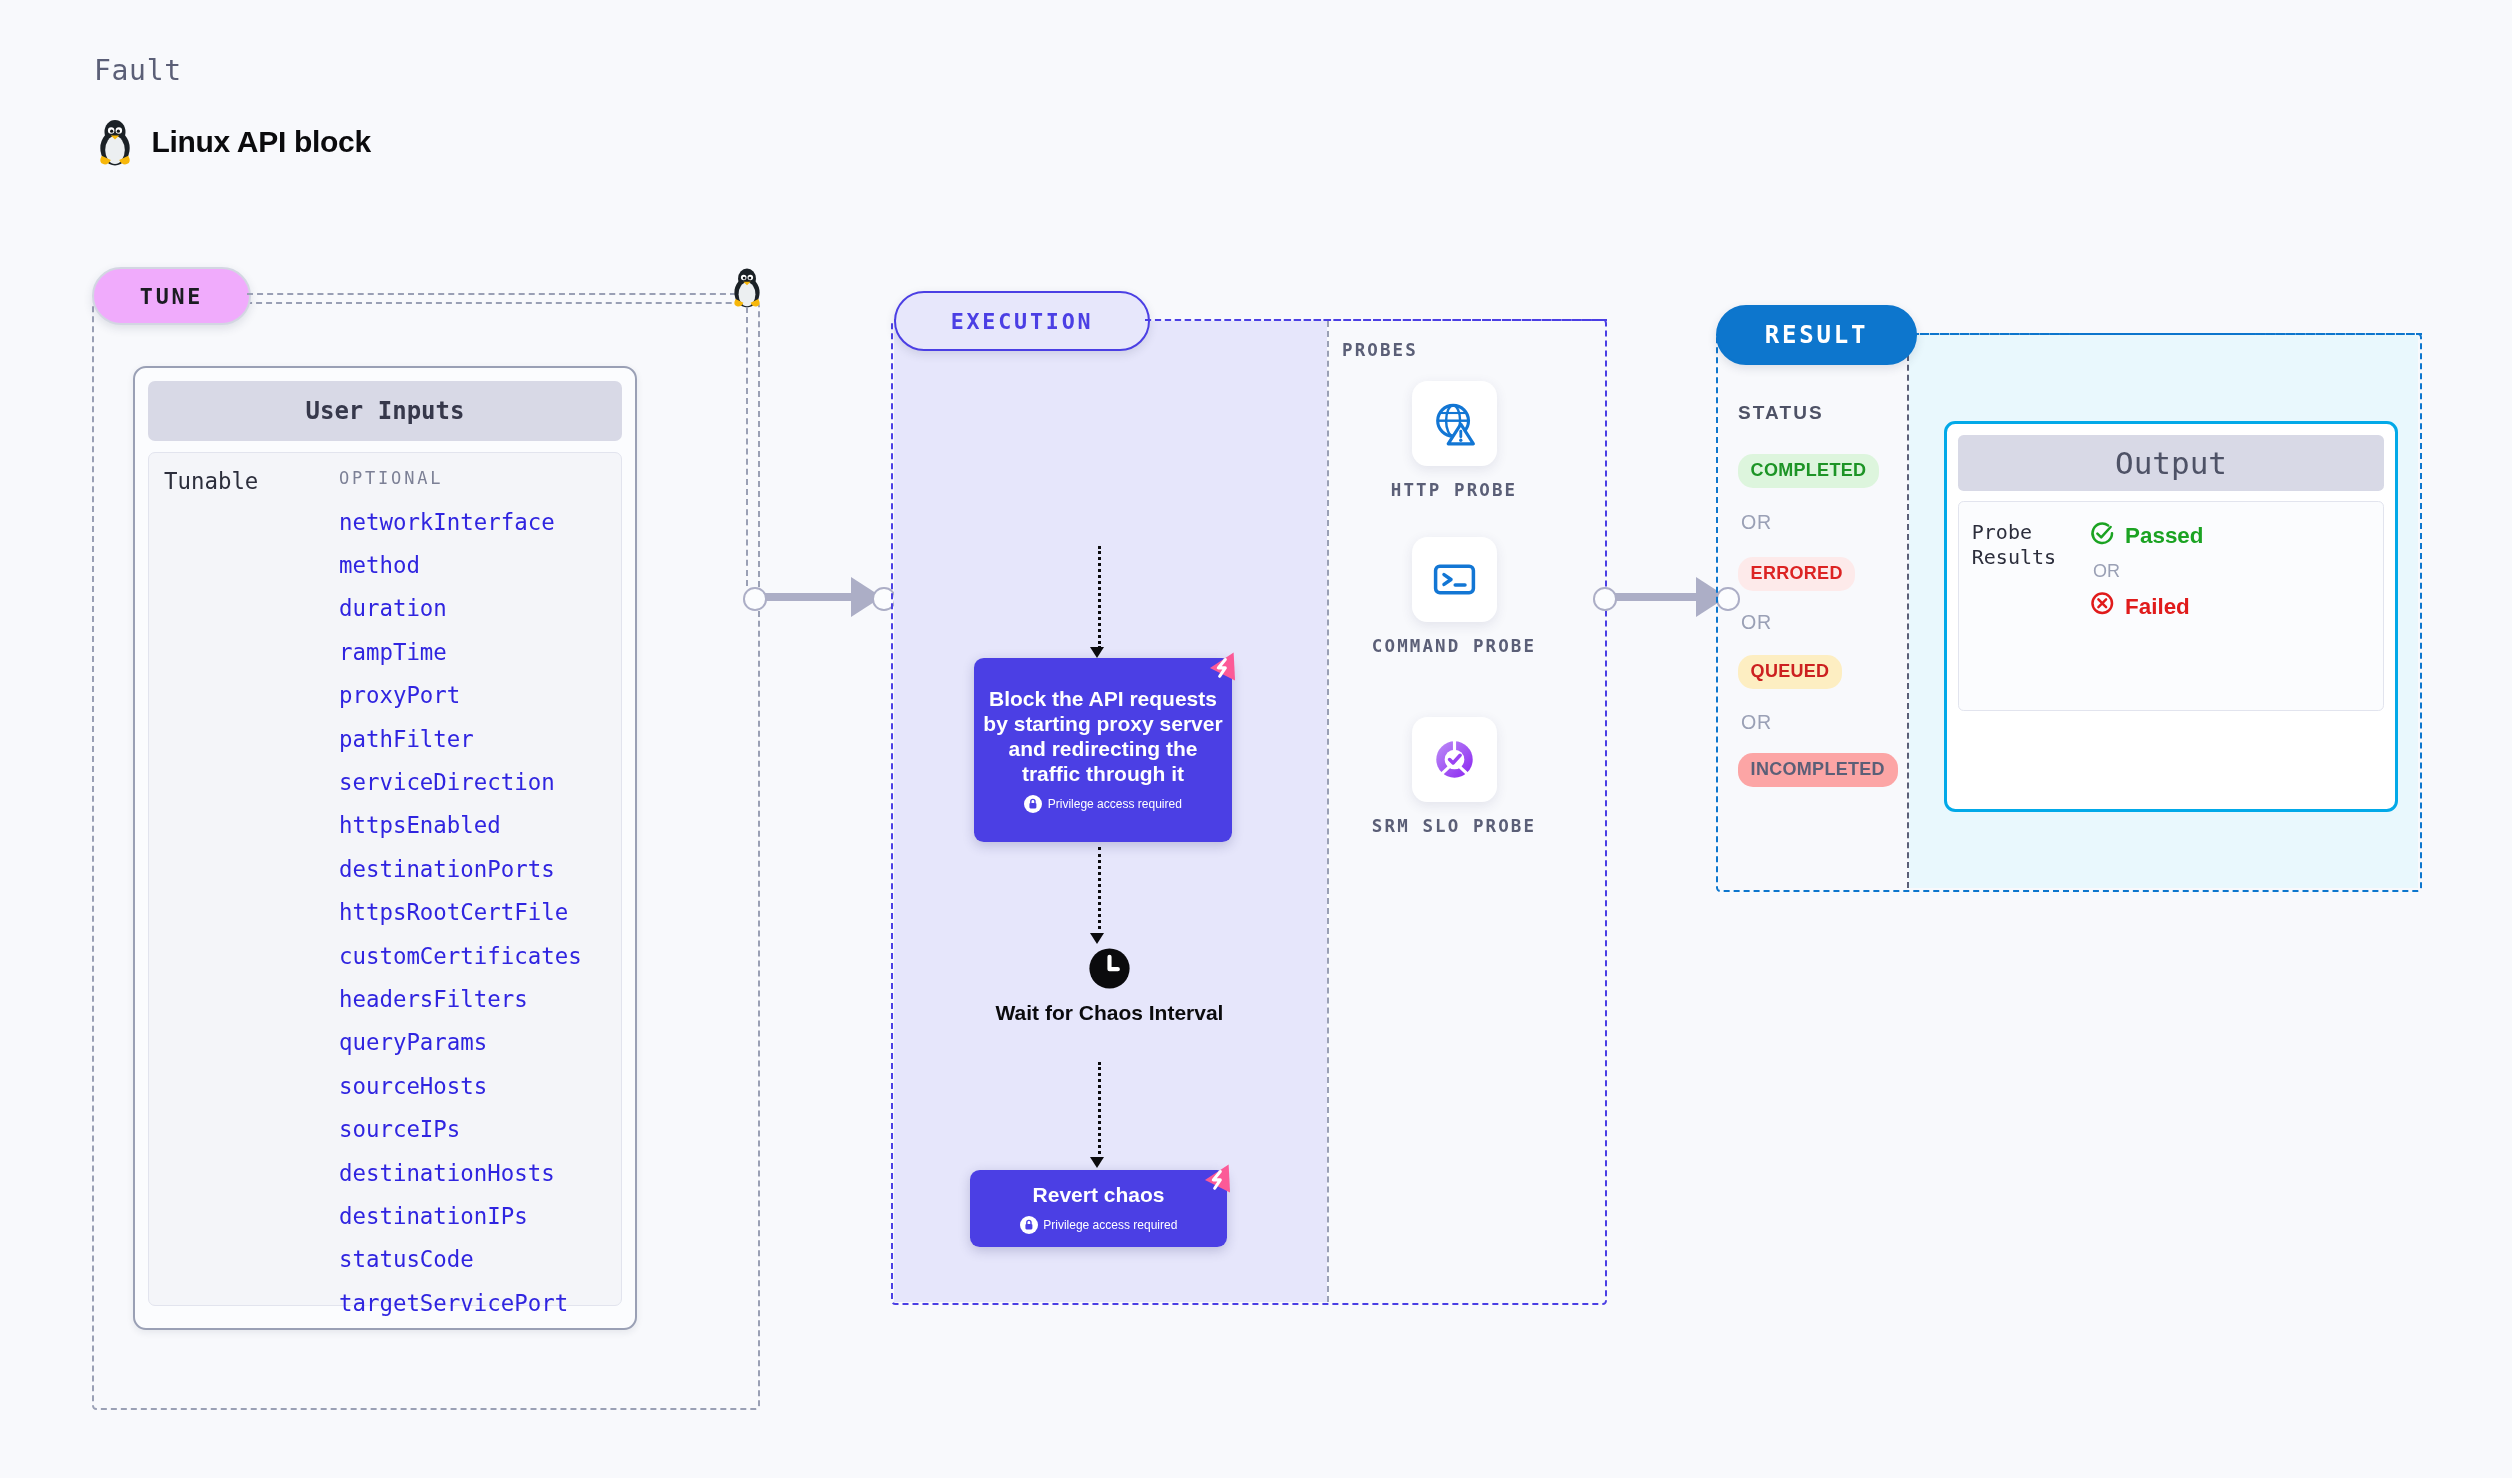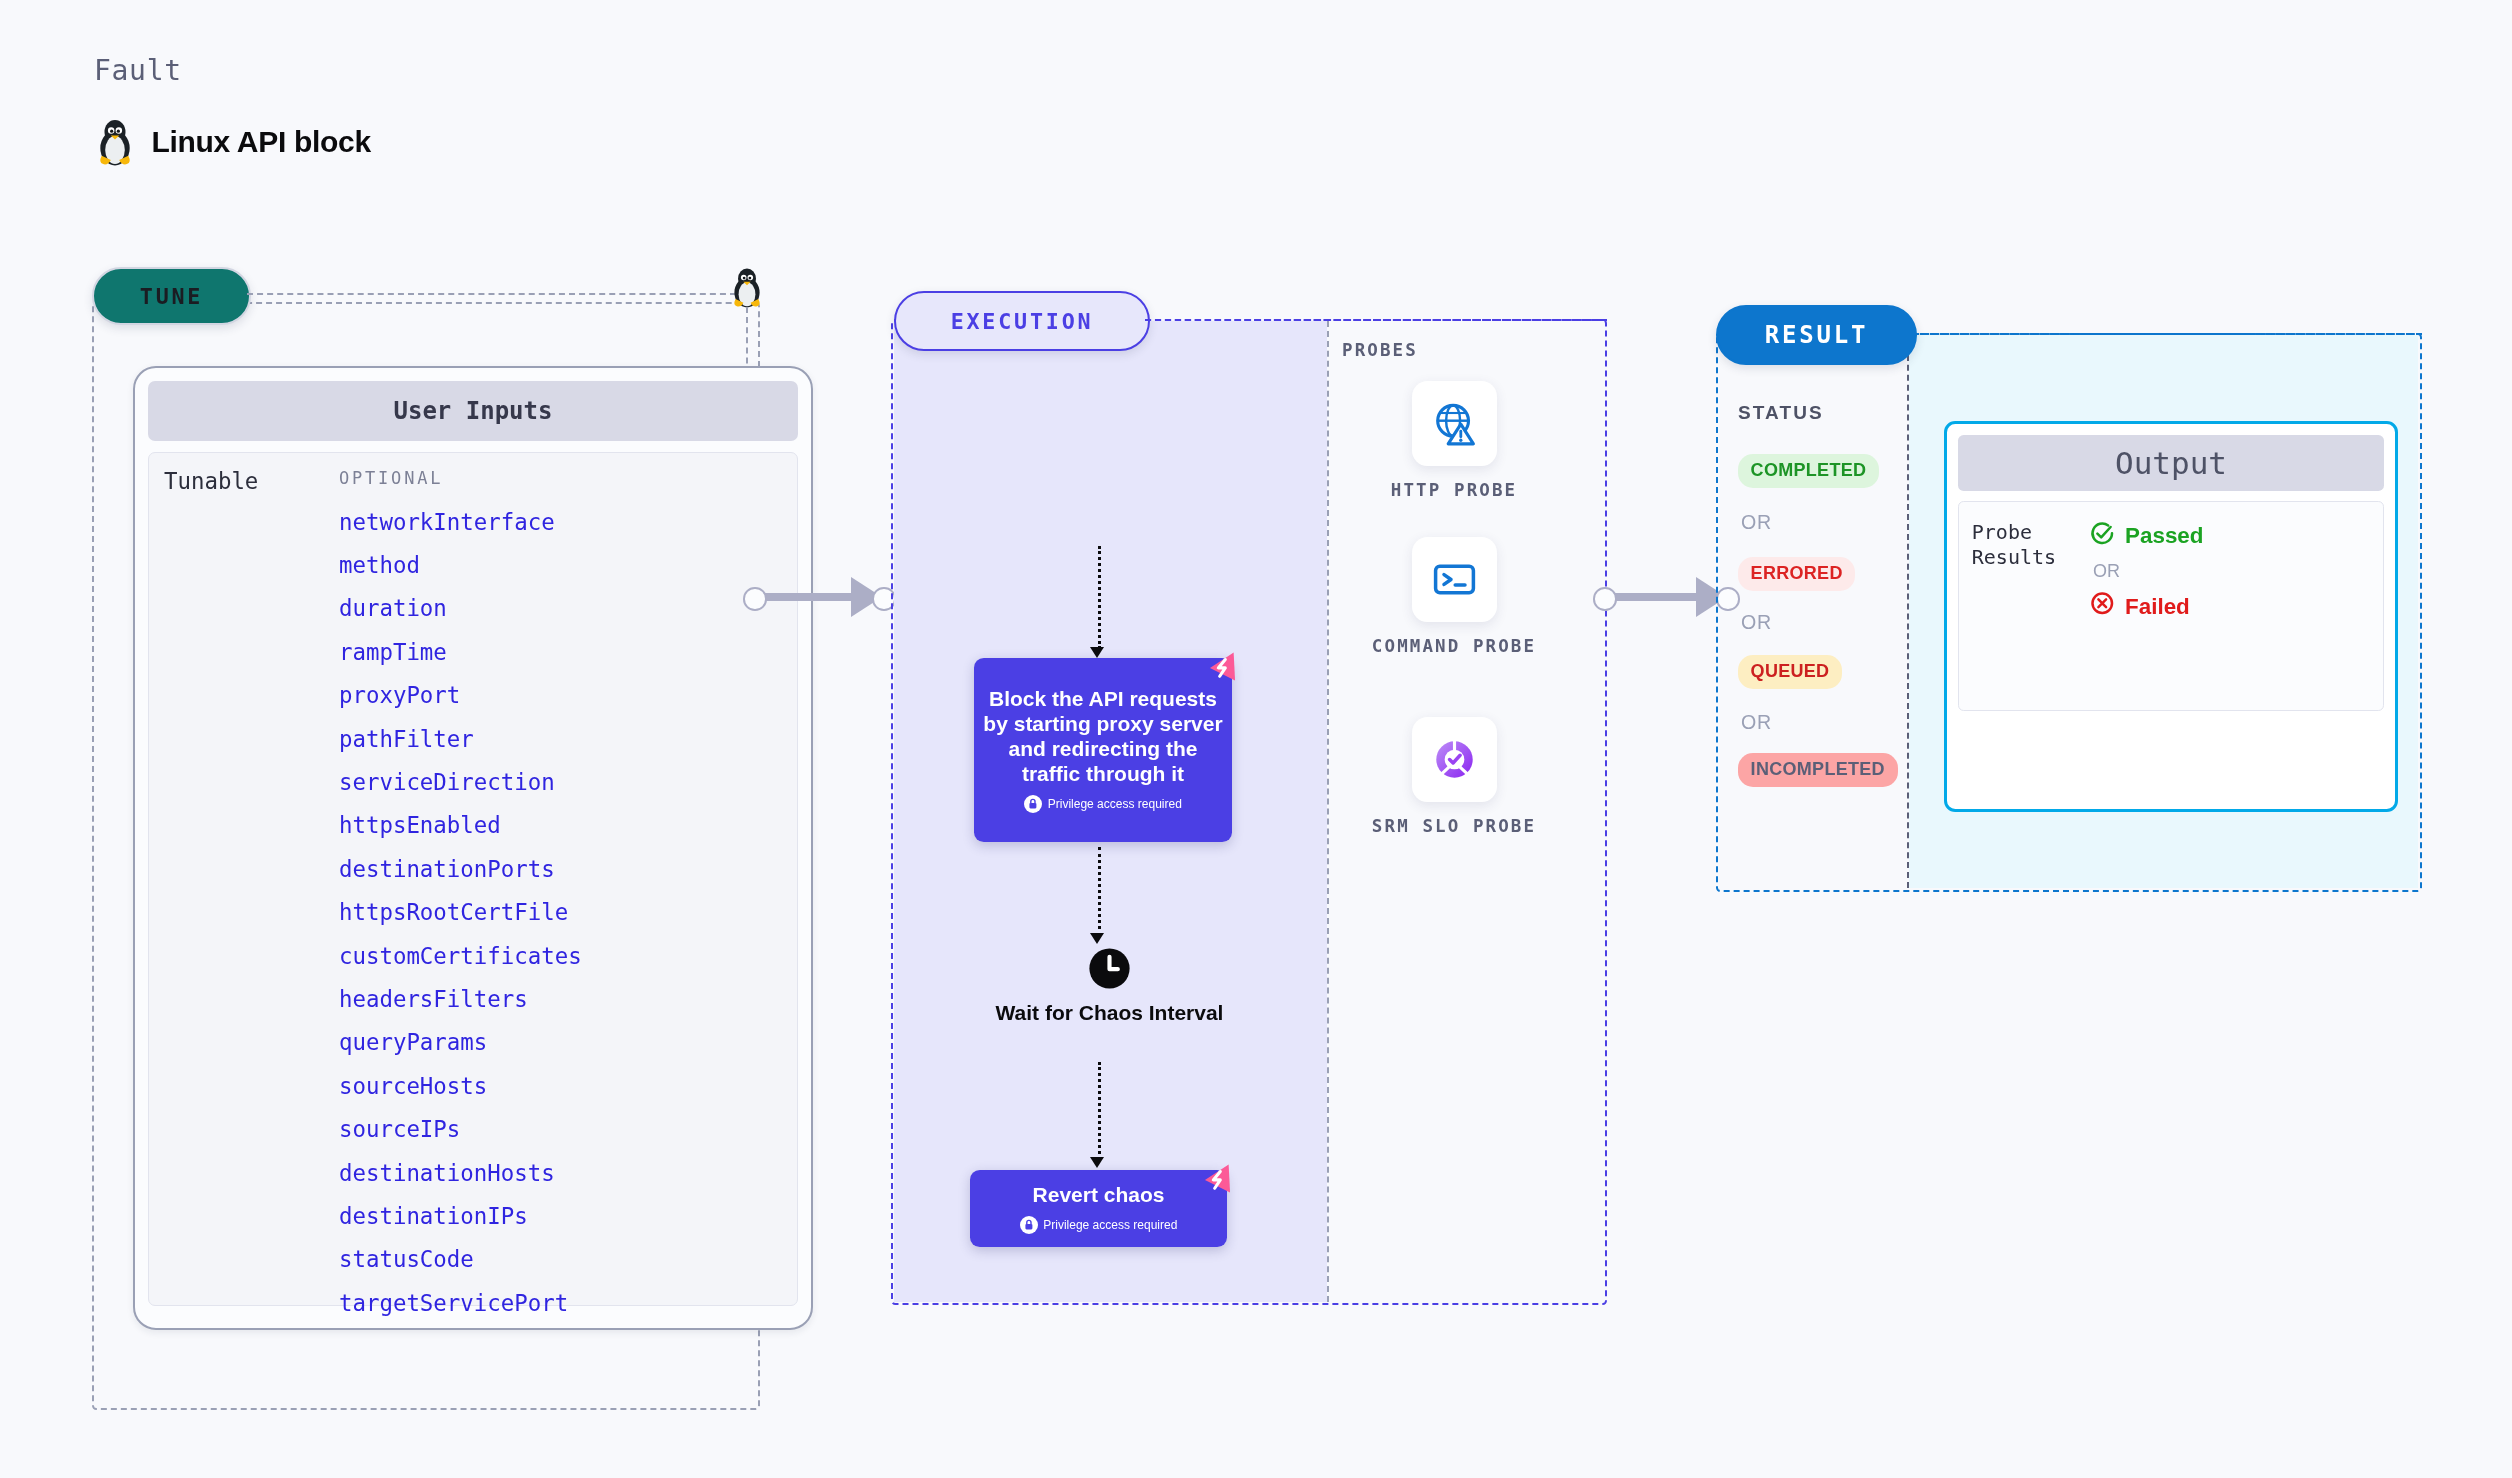--- a/index.html
+++ b/index.html
@@ -32,40 +32,40 @@
     position:absolute;left:92px;top:302px;width:664px;height:1104px;
     border:2.1px dashed #9aa0b5;border-radius:4.2px;background:transparent;
   }
   .pill{
     position:absolute;display:flex;align-items:center;justify-content:center;
     border-radius:42px;box-shadow:0 3.5px 9.8px rgba(40,44,80,.13);
     font-family:"DejaVu Sans Mono", monospace;font-weight:bold;letter-spacing:2.8px;
   }
   .pill-tune{
     left:92px;top:267px;width:155px;height:54px;
-    background:#0f766e;border:2.1px solid #d3d6e2;color:#1b1c22;font-size:21.7px;
+    background:#f0abfc;border:2.1px solid #d3d6e2;color:#1b1c22;font-size:21.7px;
   }
   .pill-exec{
     left:894px;top:291px;width:252px;height:56px;
     background:#e7e7fb;border:2.1px solid #4b3fe4;color:#4b3fe4;font-size:21.7px;
   }
   .pill-result{
     left:1716px;top:305px;width:197px;height:56px;
     background:#0d76cd;border:2.1px solid #0d76cd;color:#ffffff;font-size:24px;
   }
   .dash-connector{
     position:absolute;height:0;border-top:2.8px dashed #9aa0b5;
   }
   .dash-connector.purple{border-top-color:#4b3fe4;}
   .dash-connector.blue{border-top-color:#0d76cd;}
 
   
   .ui-card{
-    position:absolute;left:133px;top:366px;width:680px;height:964px;
-    background:#fbfcfe;border:2.1px solid #9aa0b5;border-radius:23px;
+    position:absolute;left:133px;top:366px;width:504px;height:964px;
+    background:#fbfcfe;border:2.1px solid #9aa0b5;border-radius:13px;
     box-shadow:0 2.1px 7px rgba(30,35,70,.08);
     padding:12.6px;box-sizing:border-box;
   }
   .ui-header{
     height:60px;background:#d8d9e6;border-radius:7px;
     display:flex;align-items:center;justify-content:center;
     font-family:"DejaVu Sans Mono", monospace;font-size:24px;color:#36384b;font-weight:bold;
   }
   .ui-body{
     margin-top:11.2px;height:854px;background:#f4f5f9;border:1.4px solid #e2e4ee;

